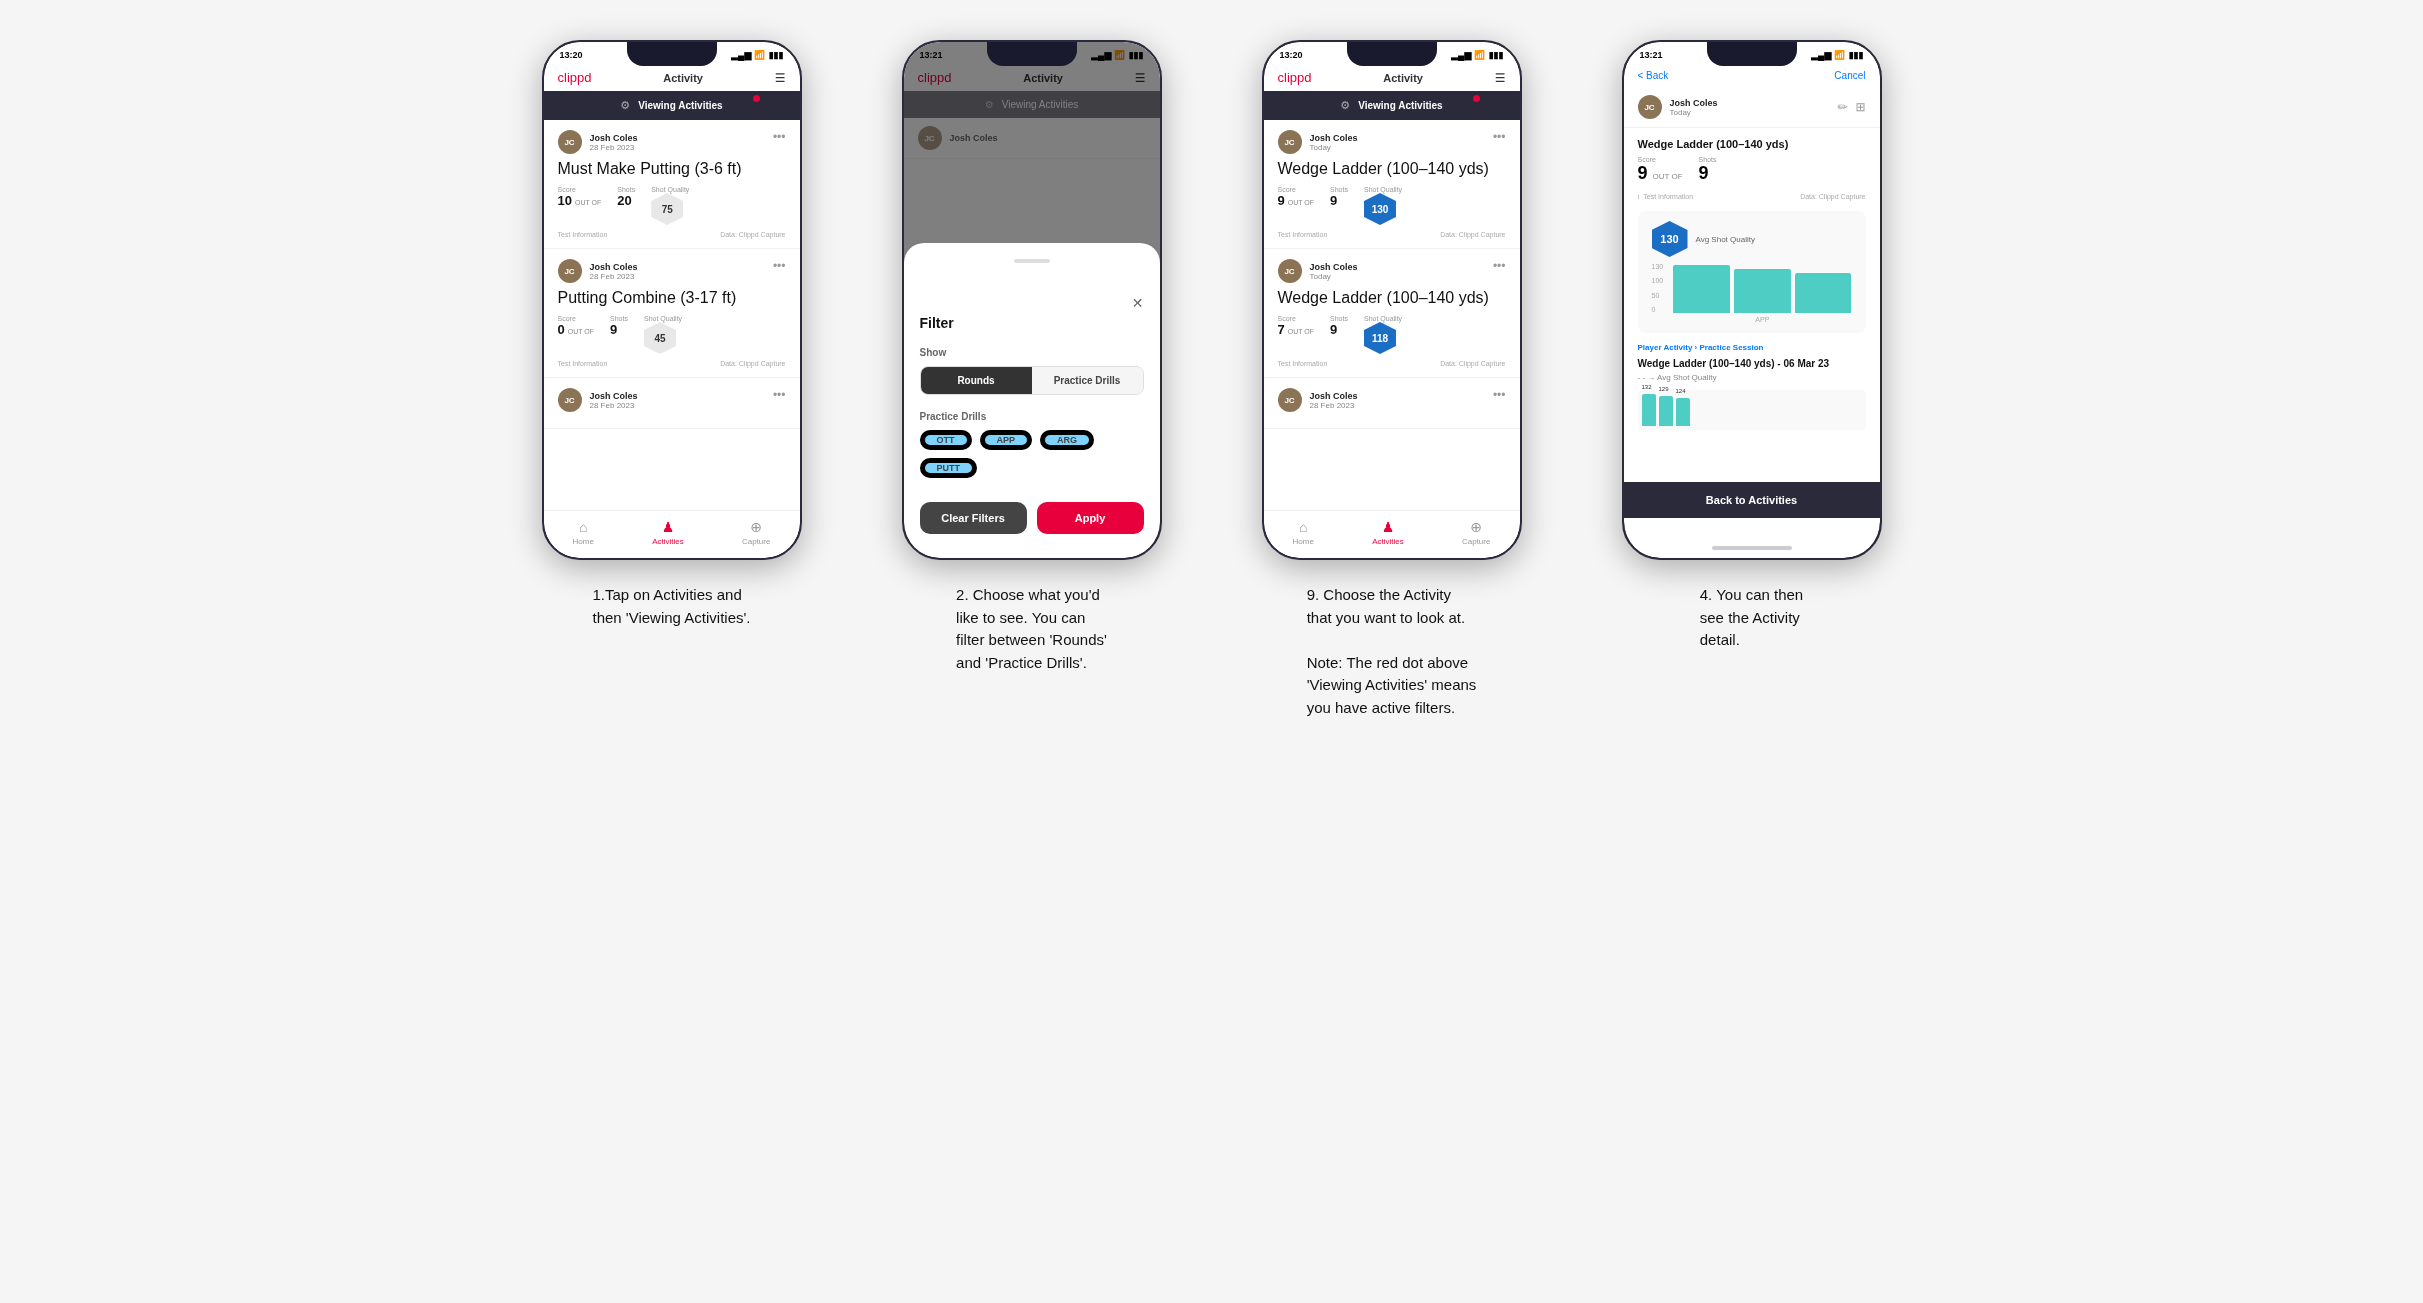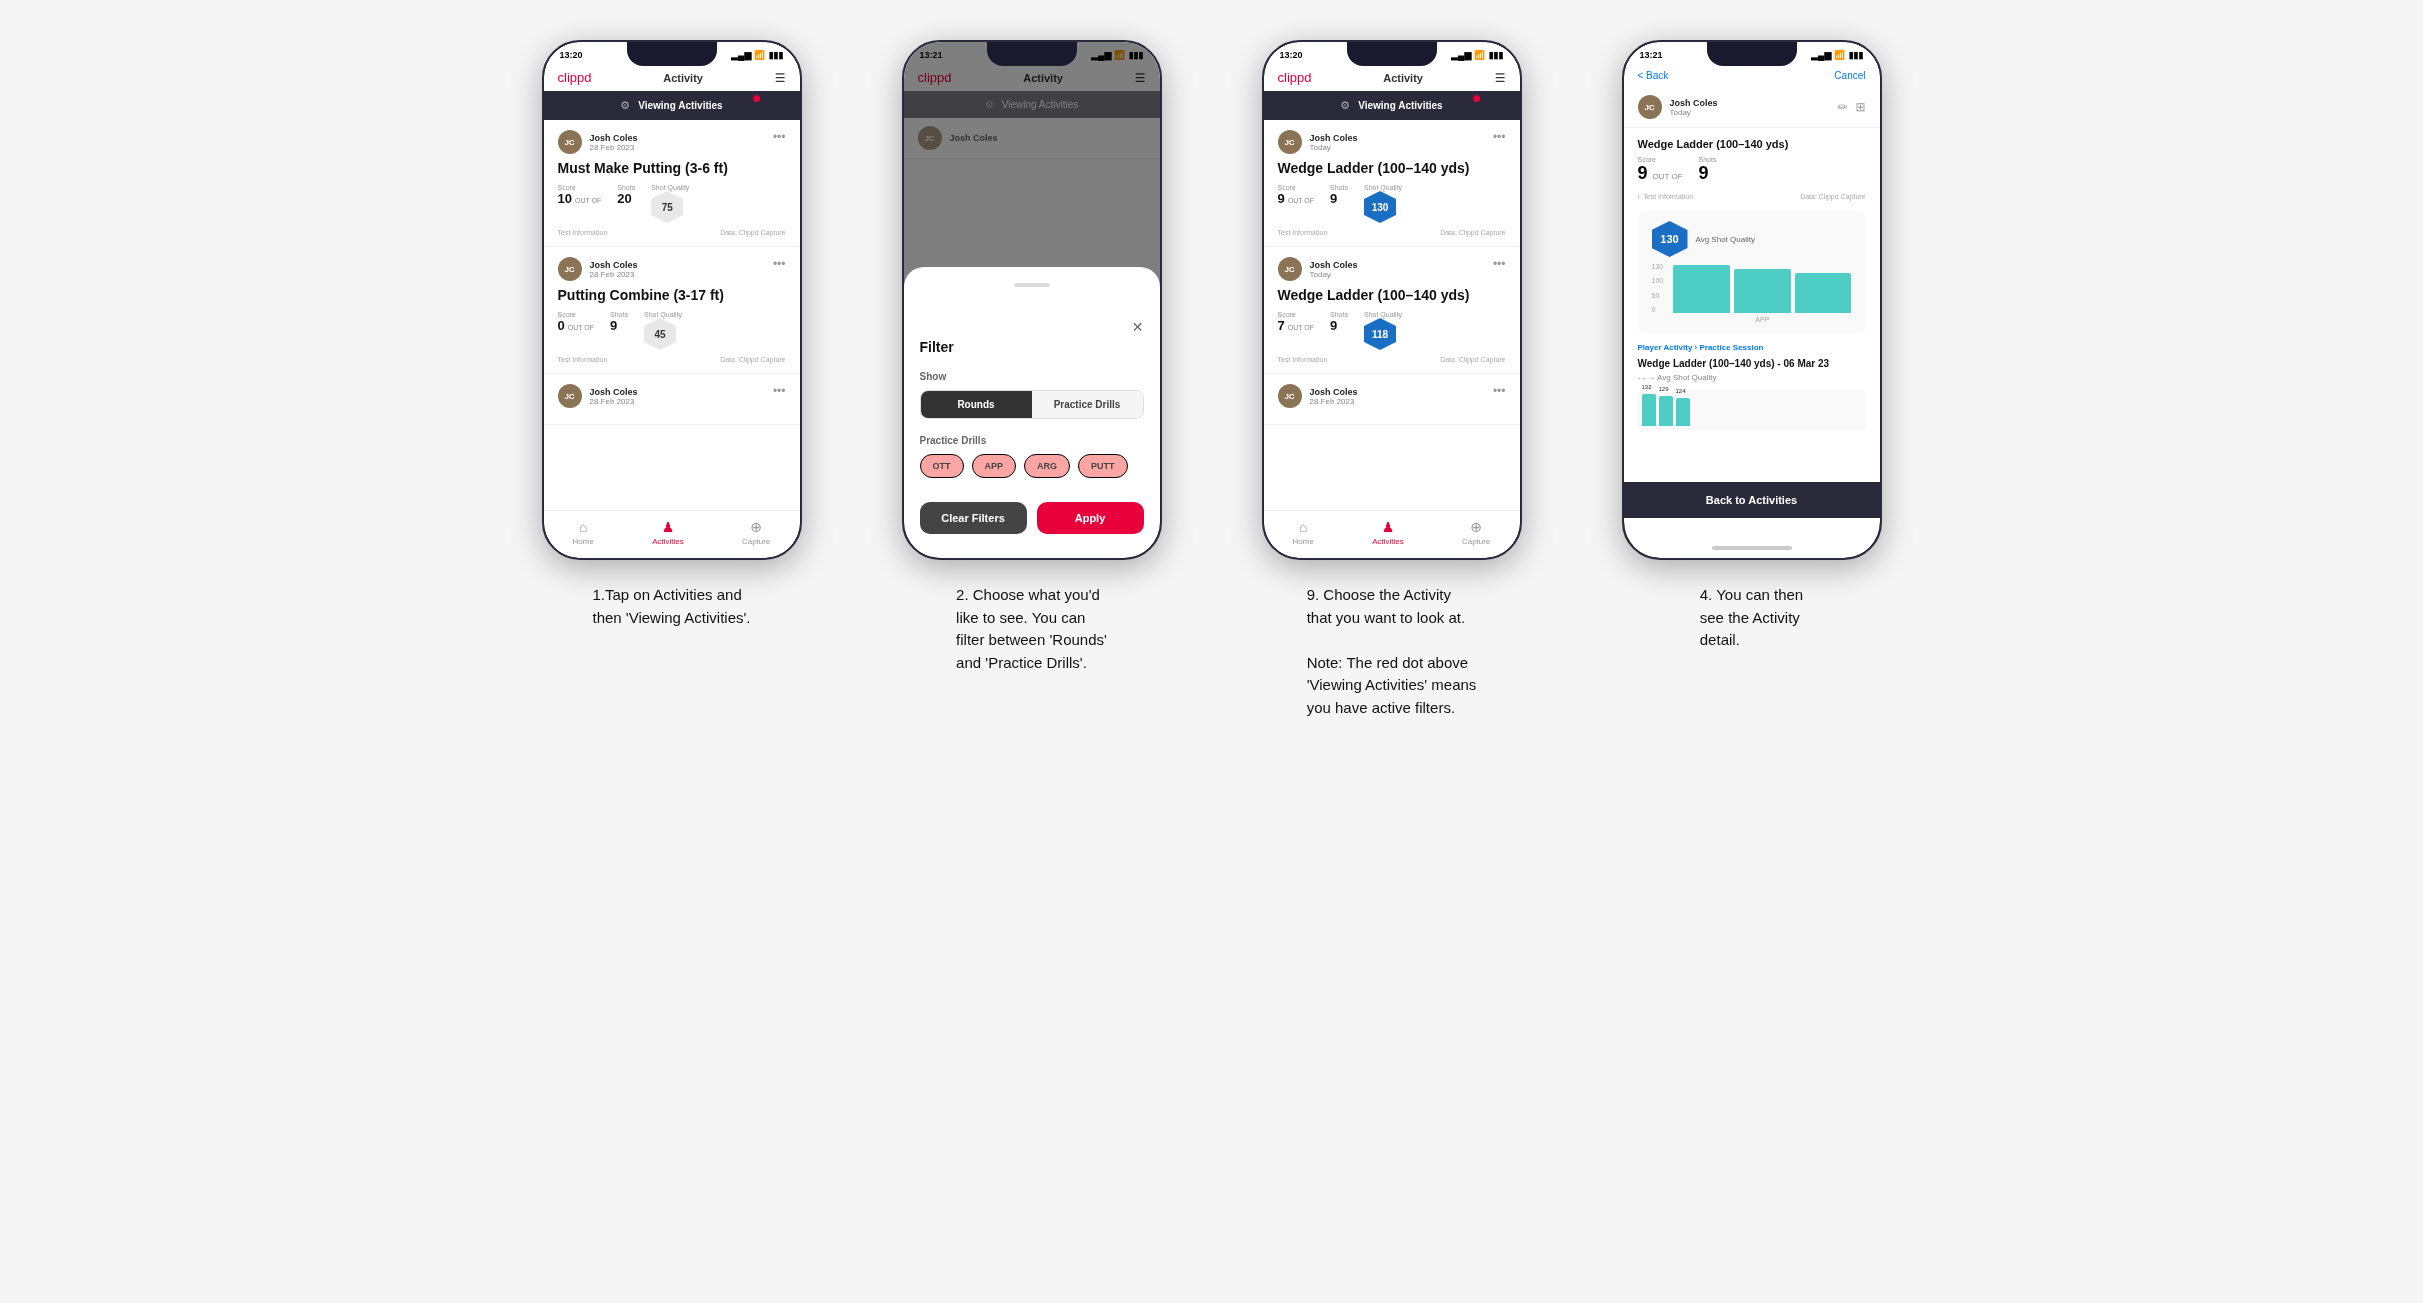--- a/index.html
+++ b/index.html
@@ -151,22 +151,22 @@
     }
     .user-date {
       font-size: 8px;
       color: #888;
     }
     .more-icon {
       color: #999;
       font-size: 12px;
     }
     .activity-title {
-      font-size: 14px;
-      font-weight: 700;
+      font-size: 16px;
+      font-weight: 400;
       color: #111;
       margin-bottom: 8px;
     }
     .stats-row {
       display: flex;
       gap: 16px;
       align-items: baseline;
       margin-bottom: 6px;
     }
     .stat-group { display: flex; flex-direction: column; }
@@ -300,27 +300,27 @@
       background: #333;
       color: #fff;
     }
     .filter-chips-row {
       display: flex;
       gap: 8px;
       flex-wrap: wrap;
       margin-bottom: 24px;
     }
     .filter-chip {
-      padding: 6px 12px;
-      border: 1px solid #000000;
+      padding: 0 12px;
+      border: 5px solid #000000;
       border-radius: 20px;
       font-size: 9px;
       font-weight: 600;
       color: #444;
-      background: #fca5a5;
+      background: #7dd3fc;
     }
     .modal-buttons {
       display: flex;
       gap: 10px;
     }
     .btn-clear {
       flex: 1;
       padding: 10px;
       background: #444;
       color: #fff;

